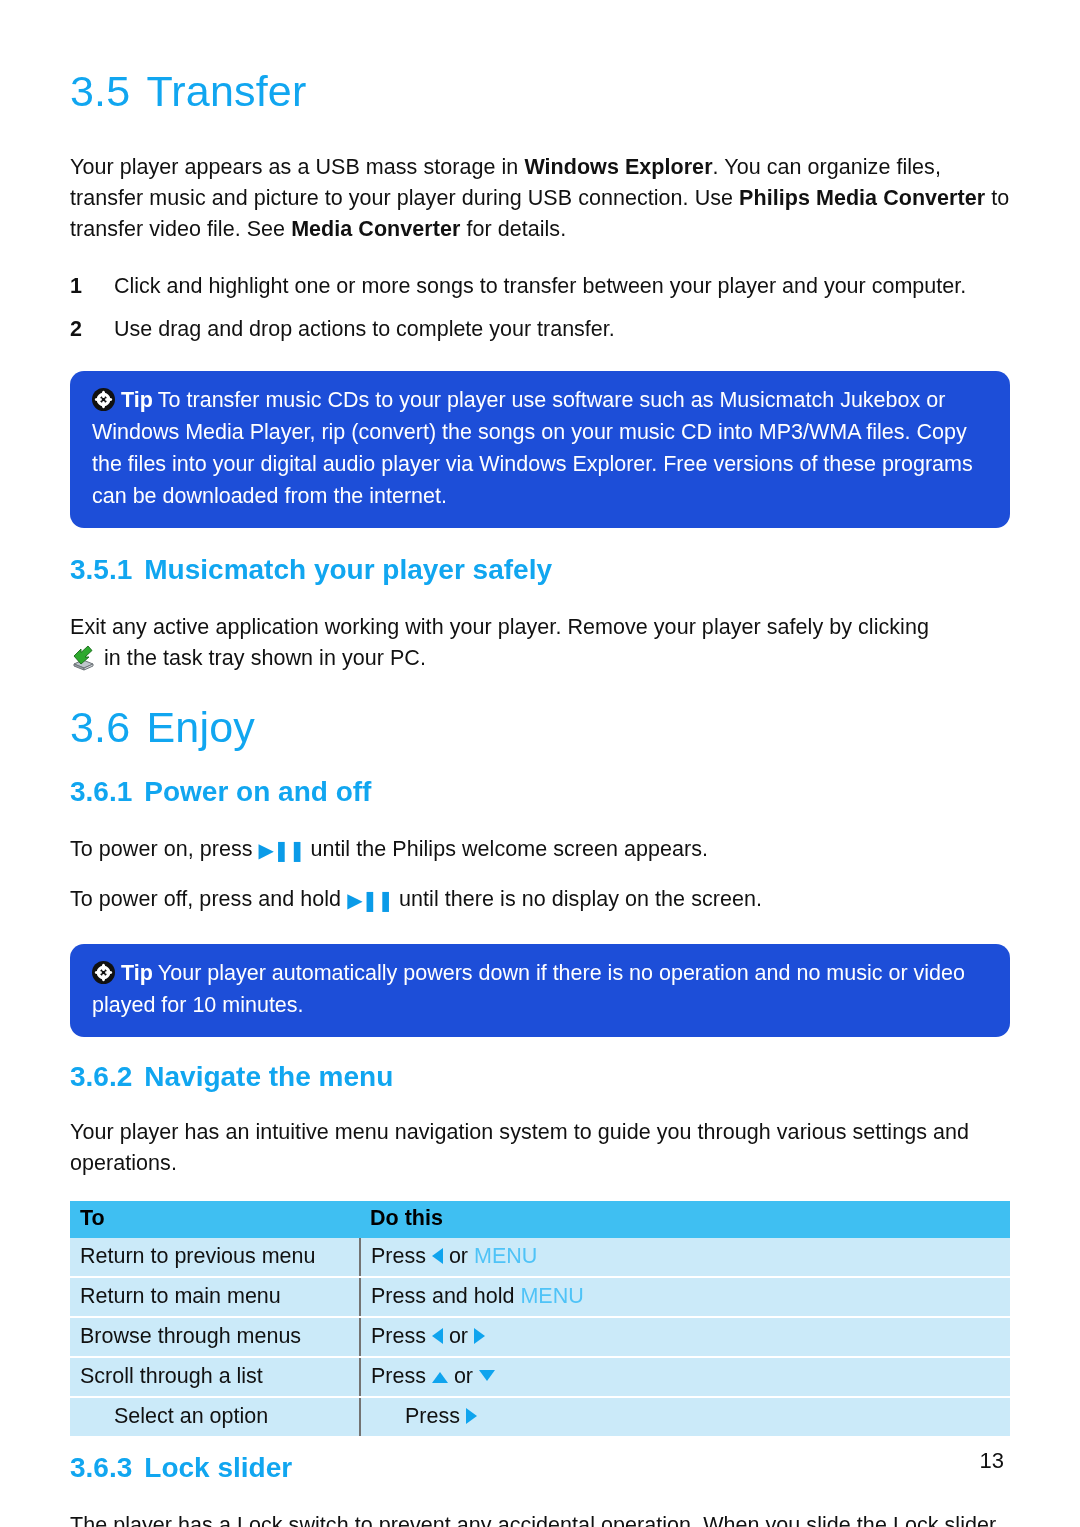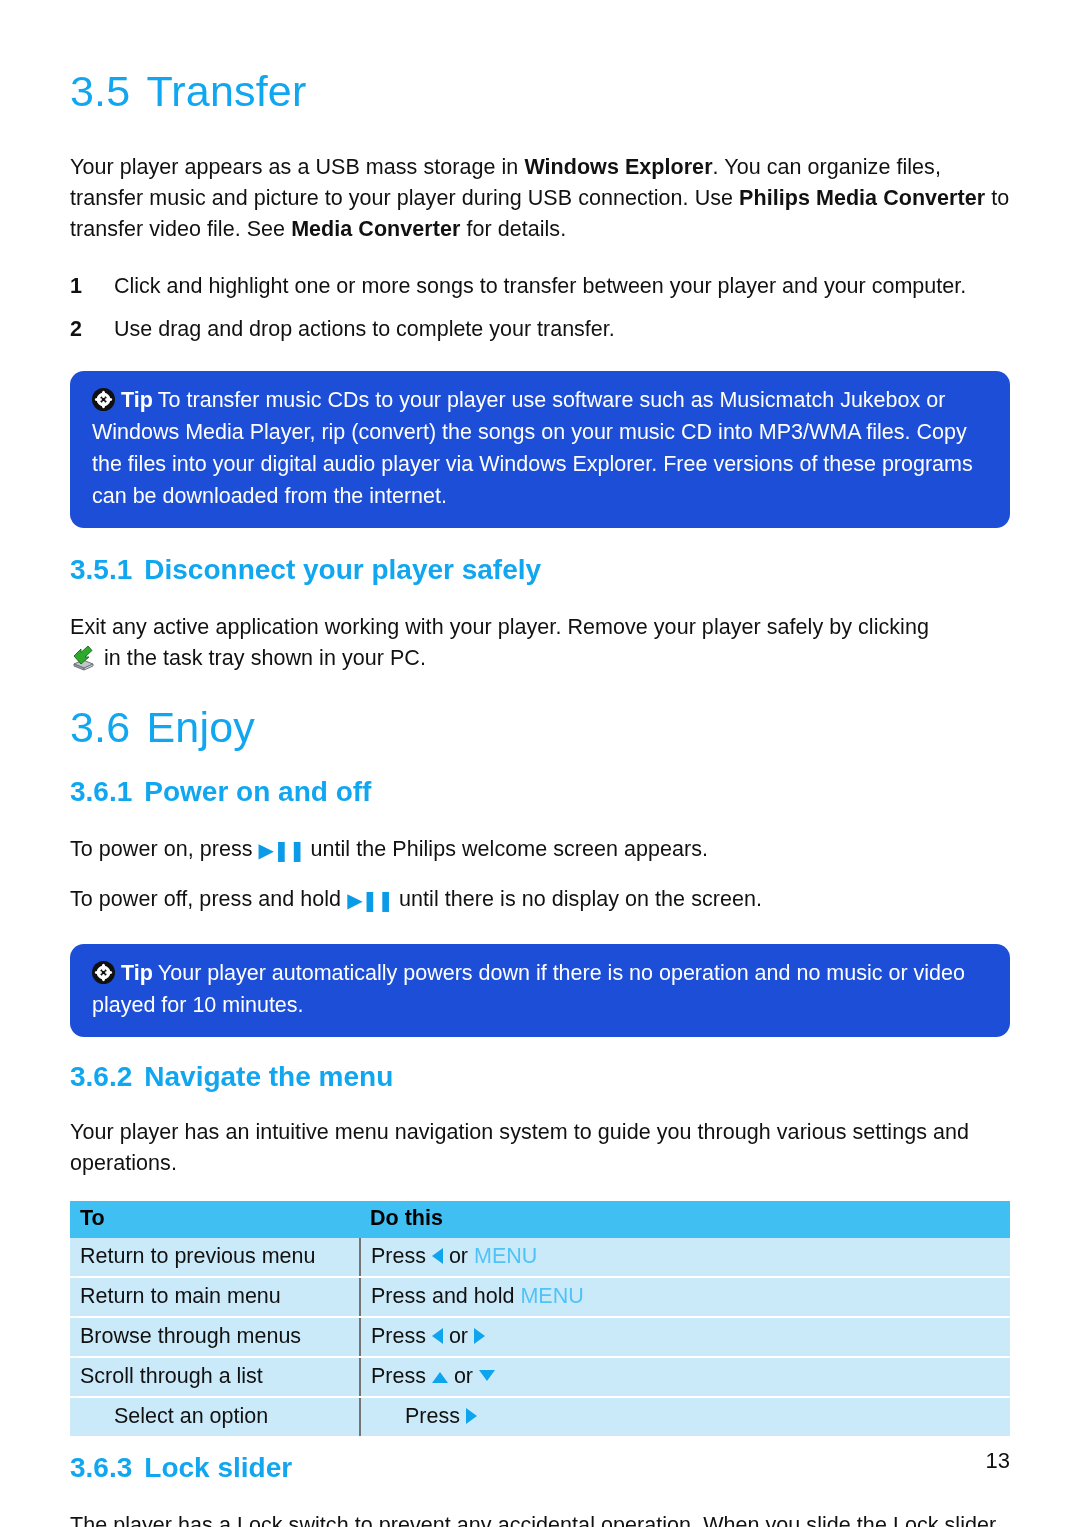--- a/index.html
+++ b/index.html
@@ -174,21 +174,21 @@
     line-height: 28px;
   }
   table.nav-table td:last-child { border-right: none; }
   table.nav-table tr:last-child td { border-bottom: none; padding-left: 44px; }
   col.c1 { width: 290px; }
   col.c2 { width: 650px; }
 
   
   .page-number {
     position: absolute;
-    right: 70px;
+    right: 76px;
     top: 1448px;
     font-size: 22px;
     color: #111111;
   }
 </style>
 </head>
 <body>
 
 <div class="page">
   <div class="content">
@@ -228,21 +228,21 @@
             <ellipse cx="13.1" cy="5.9" rx="1.7" ry="3.6" transform="rotate(-45 13.1 5.9)"></ellipse>
             <ellipse cx="5.9" cy="13.1" rx="1.7" ry="3.6" transform="rotate(-45 5.9 13.1)"></ellipse>
             <circle cx="9.5" cy="9.5" r="1.6" fill="#111111"></circle>
           </g>
         </svg>
       </span><span class="tip-label">Tip</span><span>To transfer music CDs to your player use software such as Musicmatch Jukebox or Windows Media Player, rip (convert) the songs on your music CD into MP3/WMA files. Copy the files into your digital audio player via Windows Explorer. Free versions of these programs can be downloaded from the internet.</span>
     </div>
 
     <div style="height:26px"></div>
     <h2 class="sec-h2">
-      <span class="num">3.5.1</span><span>Disconnect your player safely</span>
+      <span class="num">3.5.1</span><span>Musicmatch your player safely</span>
     </h2>
 
     <div style="height:26px"></div>
     <p class="body">
       <span>Exit any active application working with your player. Remove your player safely by clicking</span><br>
       <span class="tray-icon">
         <svg width="26" height="26" viewBox="0 0 26 26">
 
           <polygon points="4,19 13,15 23,19 14,23" fill="#BFC6CC" stroke="#6E7479" stroke-width="1"></polygon>
           <polygon points="4,19 4,21 14,25 14,23" fill="#9AA2A8" stroke="#6E7479" stroke-width="1"></polygon>

